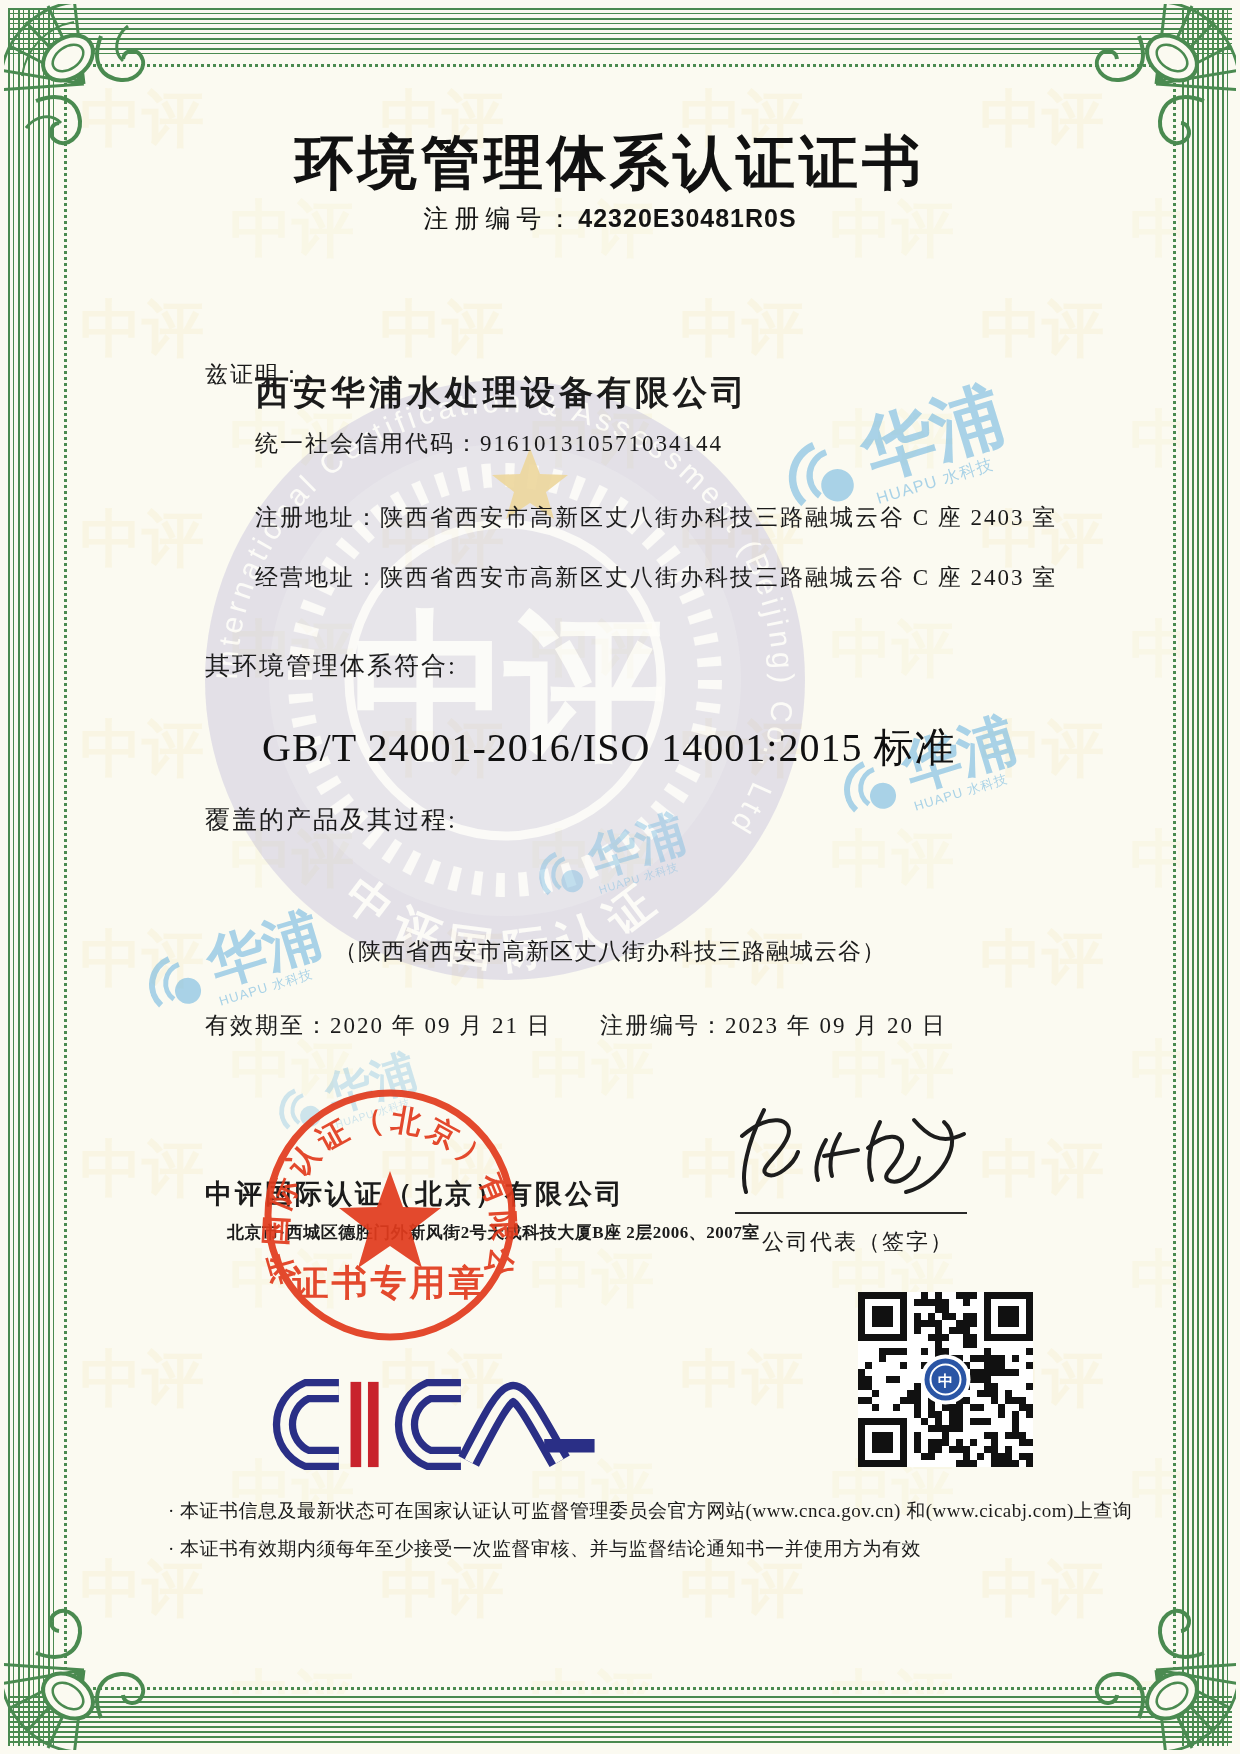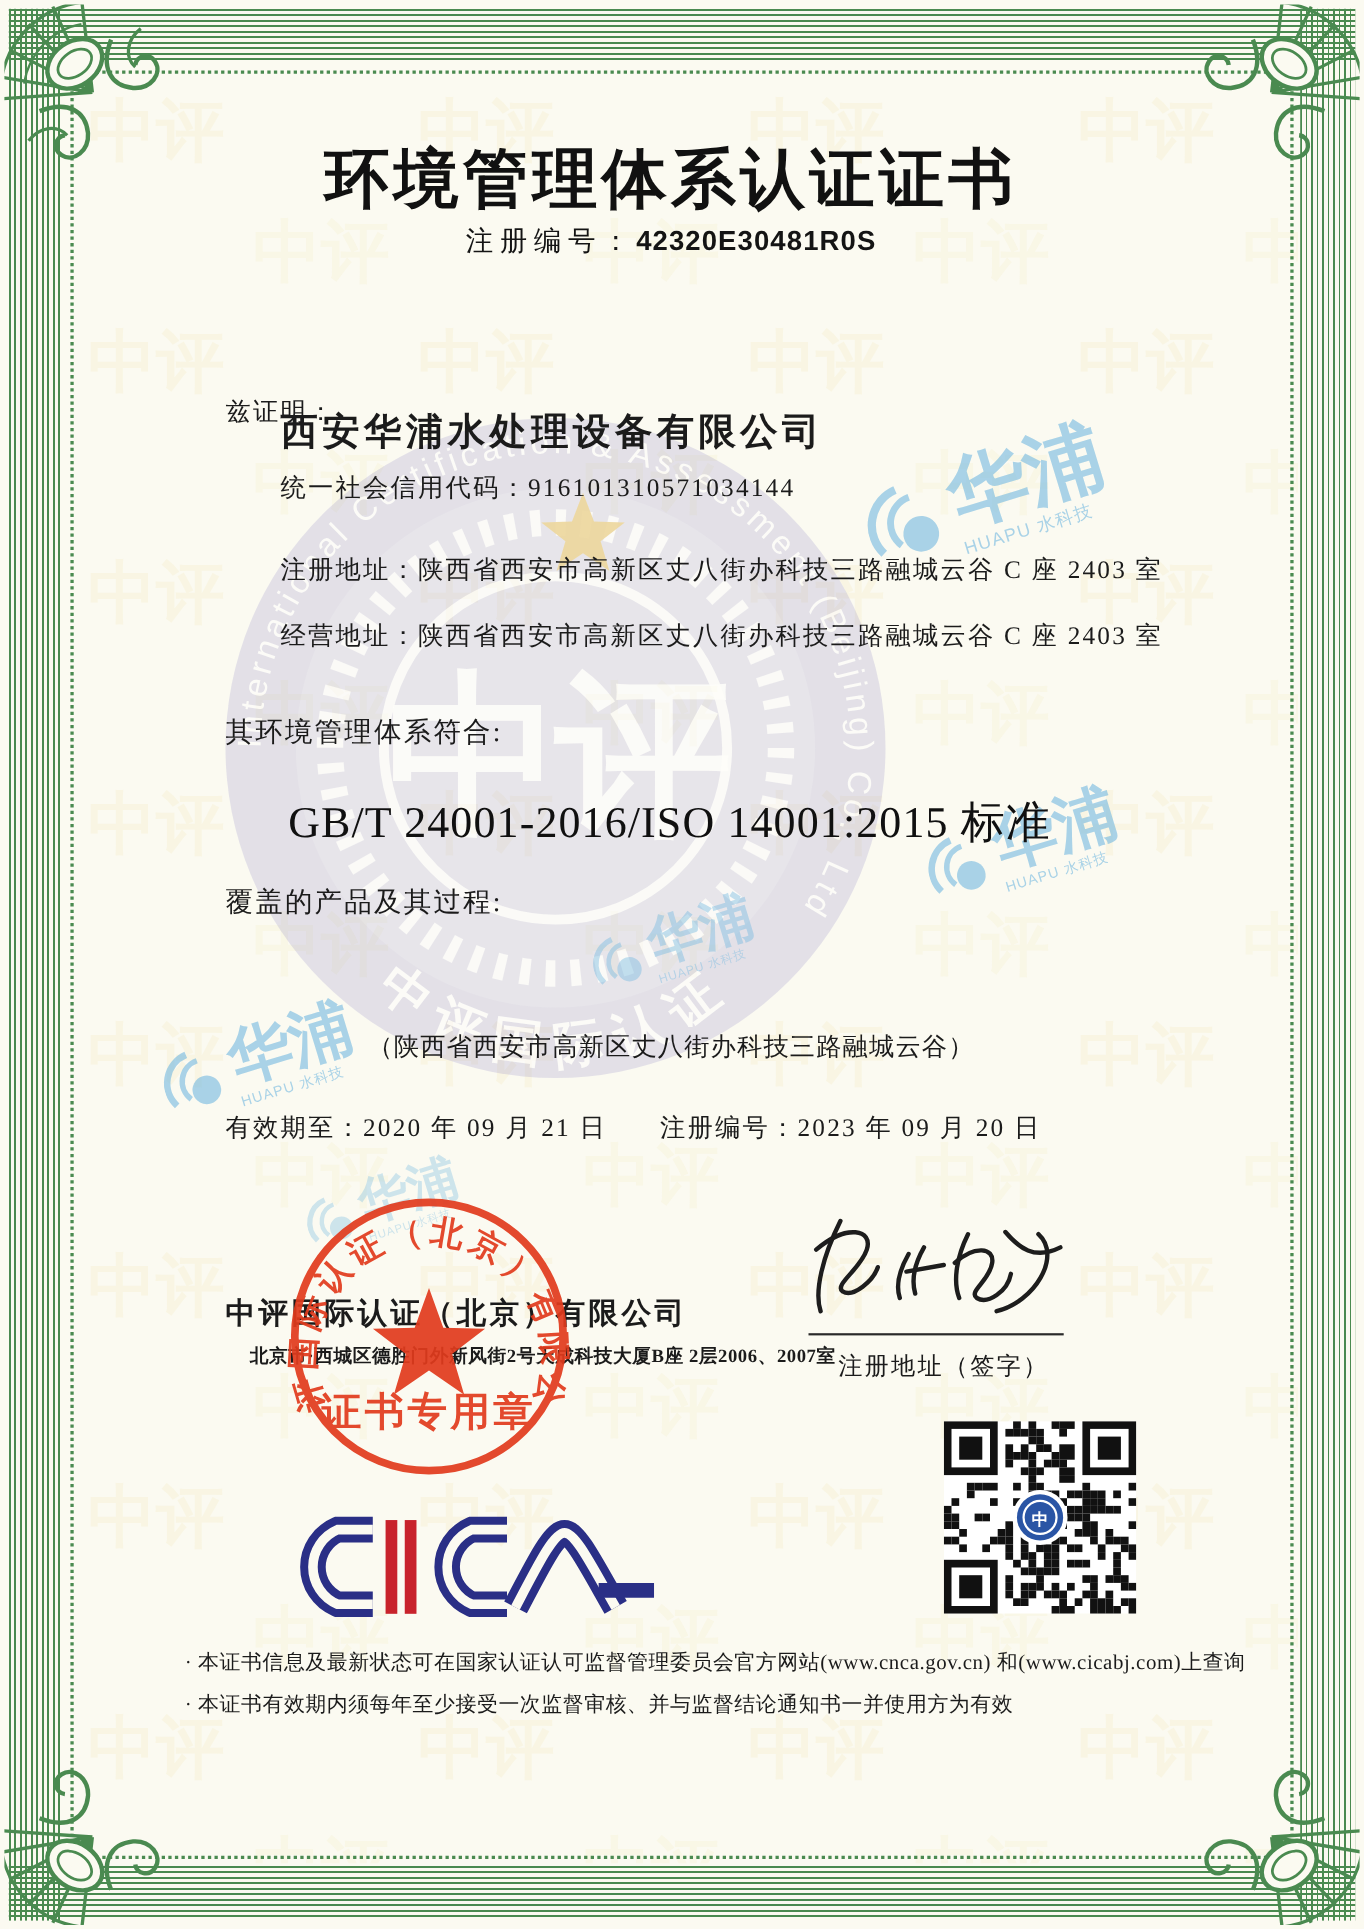--- a/index.html
+++ b/index.html
@@ -241,21 +241,21 @@
       <path d="M98,48 C90,62 86,76 90,88"></path>
       <path d="M112,42 C104,56 100,70 104,84"></path>
       <path d="M96,64 L130,58"></path>
       <path d="M152,30 C142,50 138,72 144,88"></path>
       <path d="M140,56 C158,40 176,42 174,56 C172,72 152,82 160,88 C170,94 188,82 191,66"></path>
       <path d="M186,28 C198,42 212,54 236,42"></path>
       <path d="M216,30 C238,50 212,92 178,100"></path>
     </g>
   </svg>
   <div class="sigline"></div>
-  <div class="t rep-label">注册地址（签字）</div>
+  <div class="t rep-label">公司代表（签字）</div>
 
   <svg class="abs stamp" viewBox="0 0 264 264">
     <defs>
         <path id="sealRing" d="M 34,186 A 104,104 0 1 1 230,186"></path>
       </defs>
     <circle cx="132" cy="132" r="122" stroke="#e23b1d" stroke-width="7" fill="none"></circle>
     <text font-size="30" font-weight="bold" fill="#e23b1d" letter-spacing="5">
       <textPath href="#sealRing" startOffset="50%" text-anchor="middle">中评国际认证（北京）有限公司</textPath>
     </text>
     <polygon fill="#e23b1d" points="132,88 145,124 183,125 153,148 164,185 132,163 100,185 111,148 81,125 119,124"></polygon>

